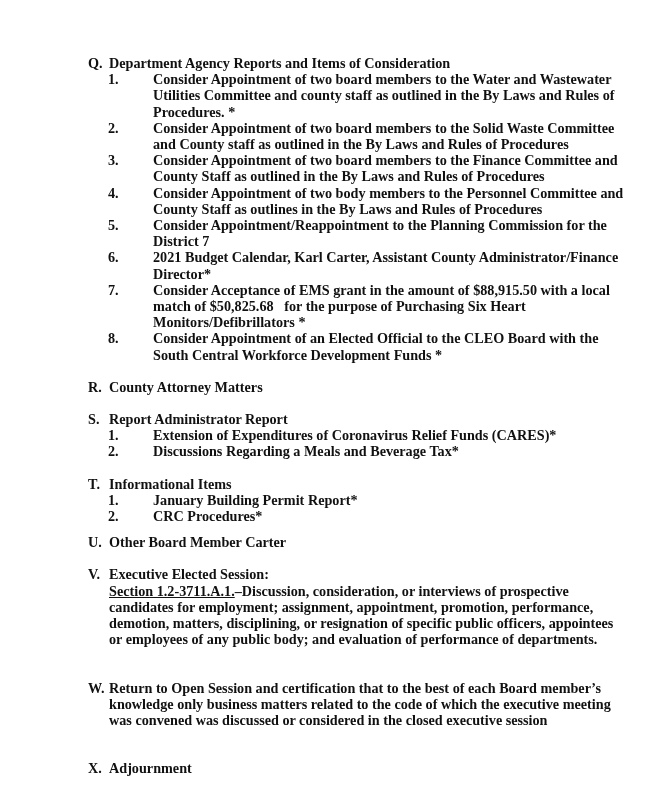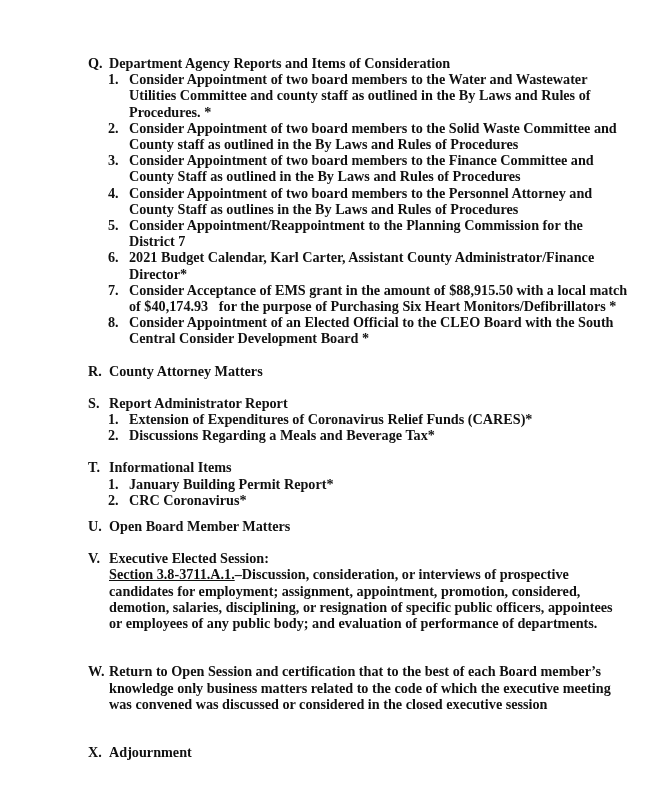--- a/index.html
+++ b/index.html
@@ -9,21 +9,21 @@
     font-weight: bold; color: #111111; font-size: 14.2px; line-height: 16.2px;
   }
   .page { position: absolute; left: 88px; top: 55px; width: 540px; }
   .section { position: relative; }
   .sec-head { display: flex; }
   .sec-letter { width: 21px; flex: none; }
   .sec-title { flex: 1; }
   .items { margin: 0; padding: 0; list-style: none; }
   .item { display: flex; padding-left: 20px; }
   .item-num { width: 21px; flex: none; }
-  .item-text { flex: 1; }
+  .item-text { flex: 1; margin-left: 24px; }
   .body-text { padding-left: 21px; }
   .u { text-decoration: underline; }
 </style>
 </head>
 <body>
 
 <div class="page">
 
   <div class="section">
     <div class="sec-head">
@@ -38,37 +38,37 @@
       <li class="item">
           <span class="item-num">2.</span>
           <span class="item-text">Consider Appointment of two board members to the Solid Waste Committee and County staff as outlined in the By Laws and Rules of Procedures</span>
         </li>
       <li class="item">
           <span class="item-num">3.</span>
           <span class="item-text">Consider Appointment of two board members to the Finance Committee and County Staff as outlined in the By Laws and Rules of Procedures</span>
         </li>
       <li class="item">
           <span class="item-num">4.</span>
-          <span class="item-text">Consider Appointment of two board members to the Personnel Attorney and County Staff as outlines in the By Laws and Rules of Procedures</span>
+          <span class="item-text">Consider Appointment of two body members to the Personnel Committee and County Staff as outlines in the By Laws and Rules of Procedures</span>
         </li>
       <li class="item">
           <span class="item-num">5.</span>
           <span class="item-text">Consider Appointment/Reappointment to the Planning Commission for the District 7</span>
         </li>
       <li class="item">
           <span class="item-num">6.</span>
           <span class="item-text">2021 Budget Calendar, Karl Carter, Assistant County Administrator/Finance Director*</span>
         </li>
       <li class="item">
           <span class="item-num">7.</span>
-          <span class="item-text" style="white-space: pre-wrap;">Consider Acceptance of EMS grant in the amount of $88,915.50 with a local match of $40,174.93   for the purpose of Purchasing Six Heart Monitors/Defibrillators *</span>
+          <span class="item-text" style="white-space: pre-wrap;">Consider Acceptance of EMS grant in the amount of $88,915.50 with a local match of $50,825.68   for the purpose of Purchasing Six Heart Monitors/Defibrillators *</span>
         </li>
       <li class="item">
           <span class="item-num">8.</span>
-          <span class="item-text">Consider Appointment of an Elected Official to the CLEO Board with the South Central Consider Development Board *</span>
+          <span class="item-text">Consider Appointment of an Elected Official to the CLEO Board with the South Central Workforce Development Funds *</span>
         </li>
     </ol>
   </div>
 
   <div class="section" style="margin-top:16px;">
     <div class="sec-head">
       <span class="sec-letter">R.</span>
       <span class="sec-title">County Attorney Matters</span>
     </div>
   </div>
@@ -95,38 +95,38 @@
       <span class="sec-letter">T.</span>
       <span class="sec-title">Informational Items</span>
     </div>
     <ol class="items">
       <li class="item">
           <span class="item-num">1.</span>
           <span class="item-text">January Building Permit Report*</span>
         </li>
       <li class="item">
           <span class="item-num">2.</span>
-          <span class="item-text">CRC Coronavirus*</span>
+          <span class="item-text">CRC Procedures*</span>
         </li>
     </ol>
   </div>
 
   <div class="section" style="margin-top:10px;">
     <div class="sec-head">
       <span class="sec-letter">U.</span>
-      <span class="sec-title">Open Board Member Matters</span>
+      <span class="sec-title">Other Board Member Carter</span>
     </div>
   </div>
 
   <div class="section" style="margin-top:16px;">
     <div class="sec-head">
       <span class="sec-letter">V.</span>
       <span class="sec-title">Executive Elected Session:</span>
     </div>
-    <div class="body-text"><span class="u">Section 3.8-3711.A.1.</span><span>–Discussion, consideration, or interviews of prospective candidates for employment; assignment, appointment, promotion, considered, demotion, salaries, disciplining, or resignation of specific public officers, appointees or employees of any public body; and evaluation of performance of departments.</span></div>
+    <div class="body-text"><span class="u">Section 1.2-3711.A.1.</span><span>–Discussion, consideration, or interviews of prospective candidates for employment; assignment, appointment, promotion, performance, demotion, matters, disciplining, or resignation of specific public officers, appointees or employees of any public body; and evaluation of performance of departments.</span></div>
   </div>
 
   <div class="section" style="margin-top:32px;">
     <div class="sec-head">
       <span class="sec-letter">W.</span>
       <span class="sec-title">Return to Open Session and certification that to the best of each Board member’s knowledge only business matters related to the code of which the executive meeting was convened was discussed or considered in the closed executive session</span>
     </div>
   </div>
 
   <div class="section" style="margin-top:32px;">

